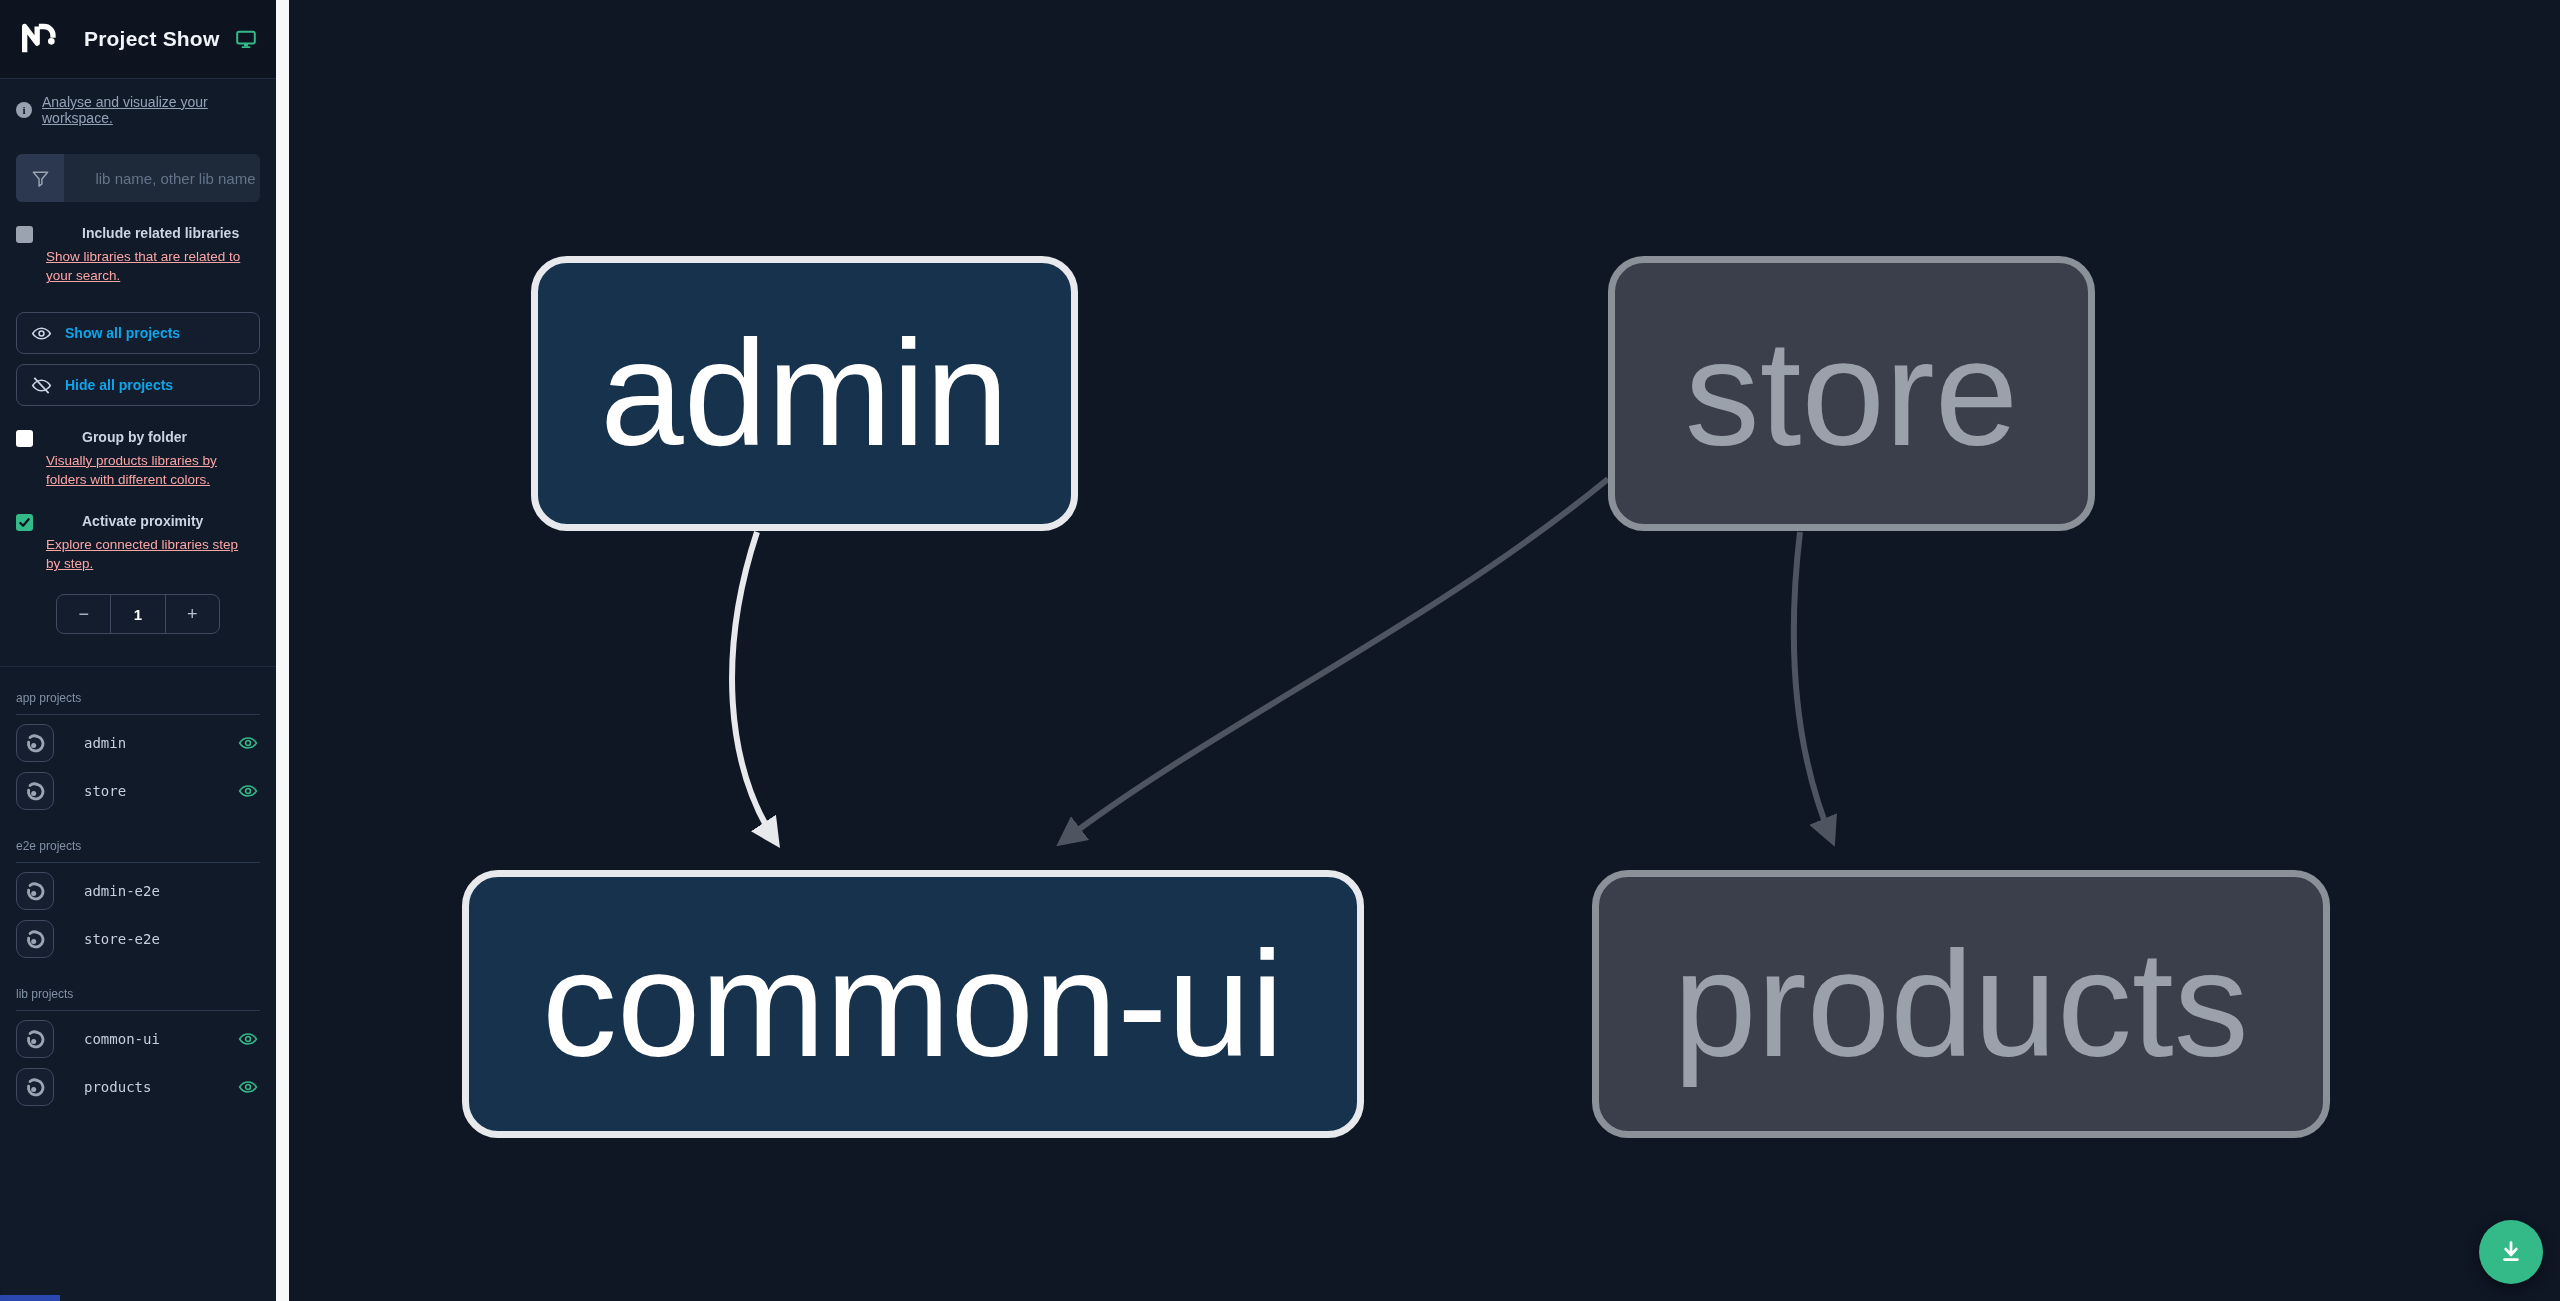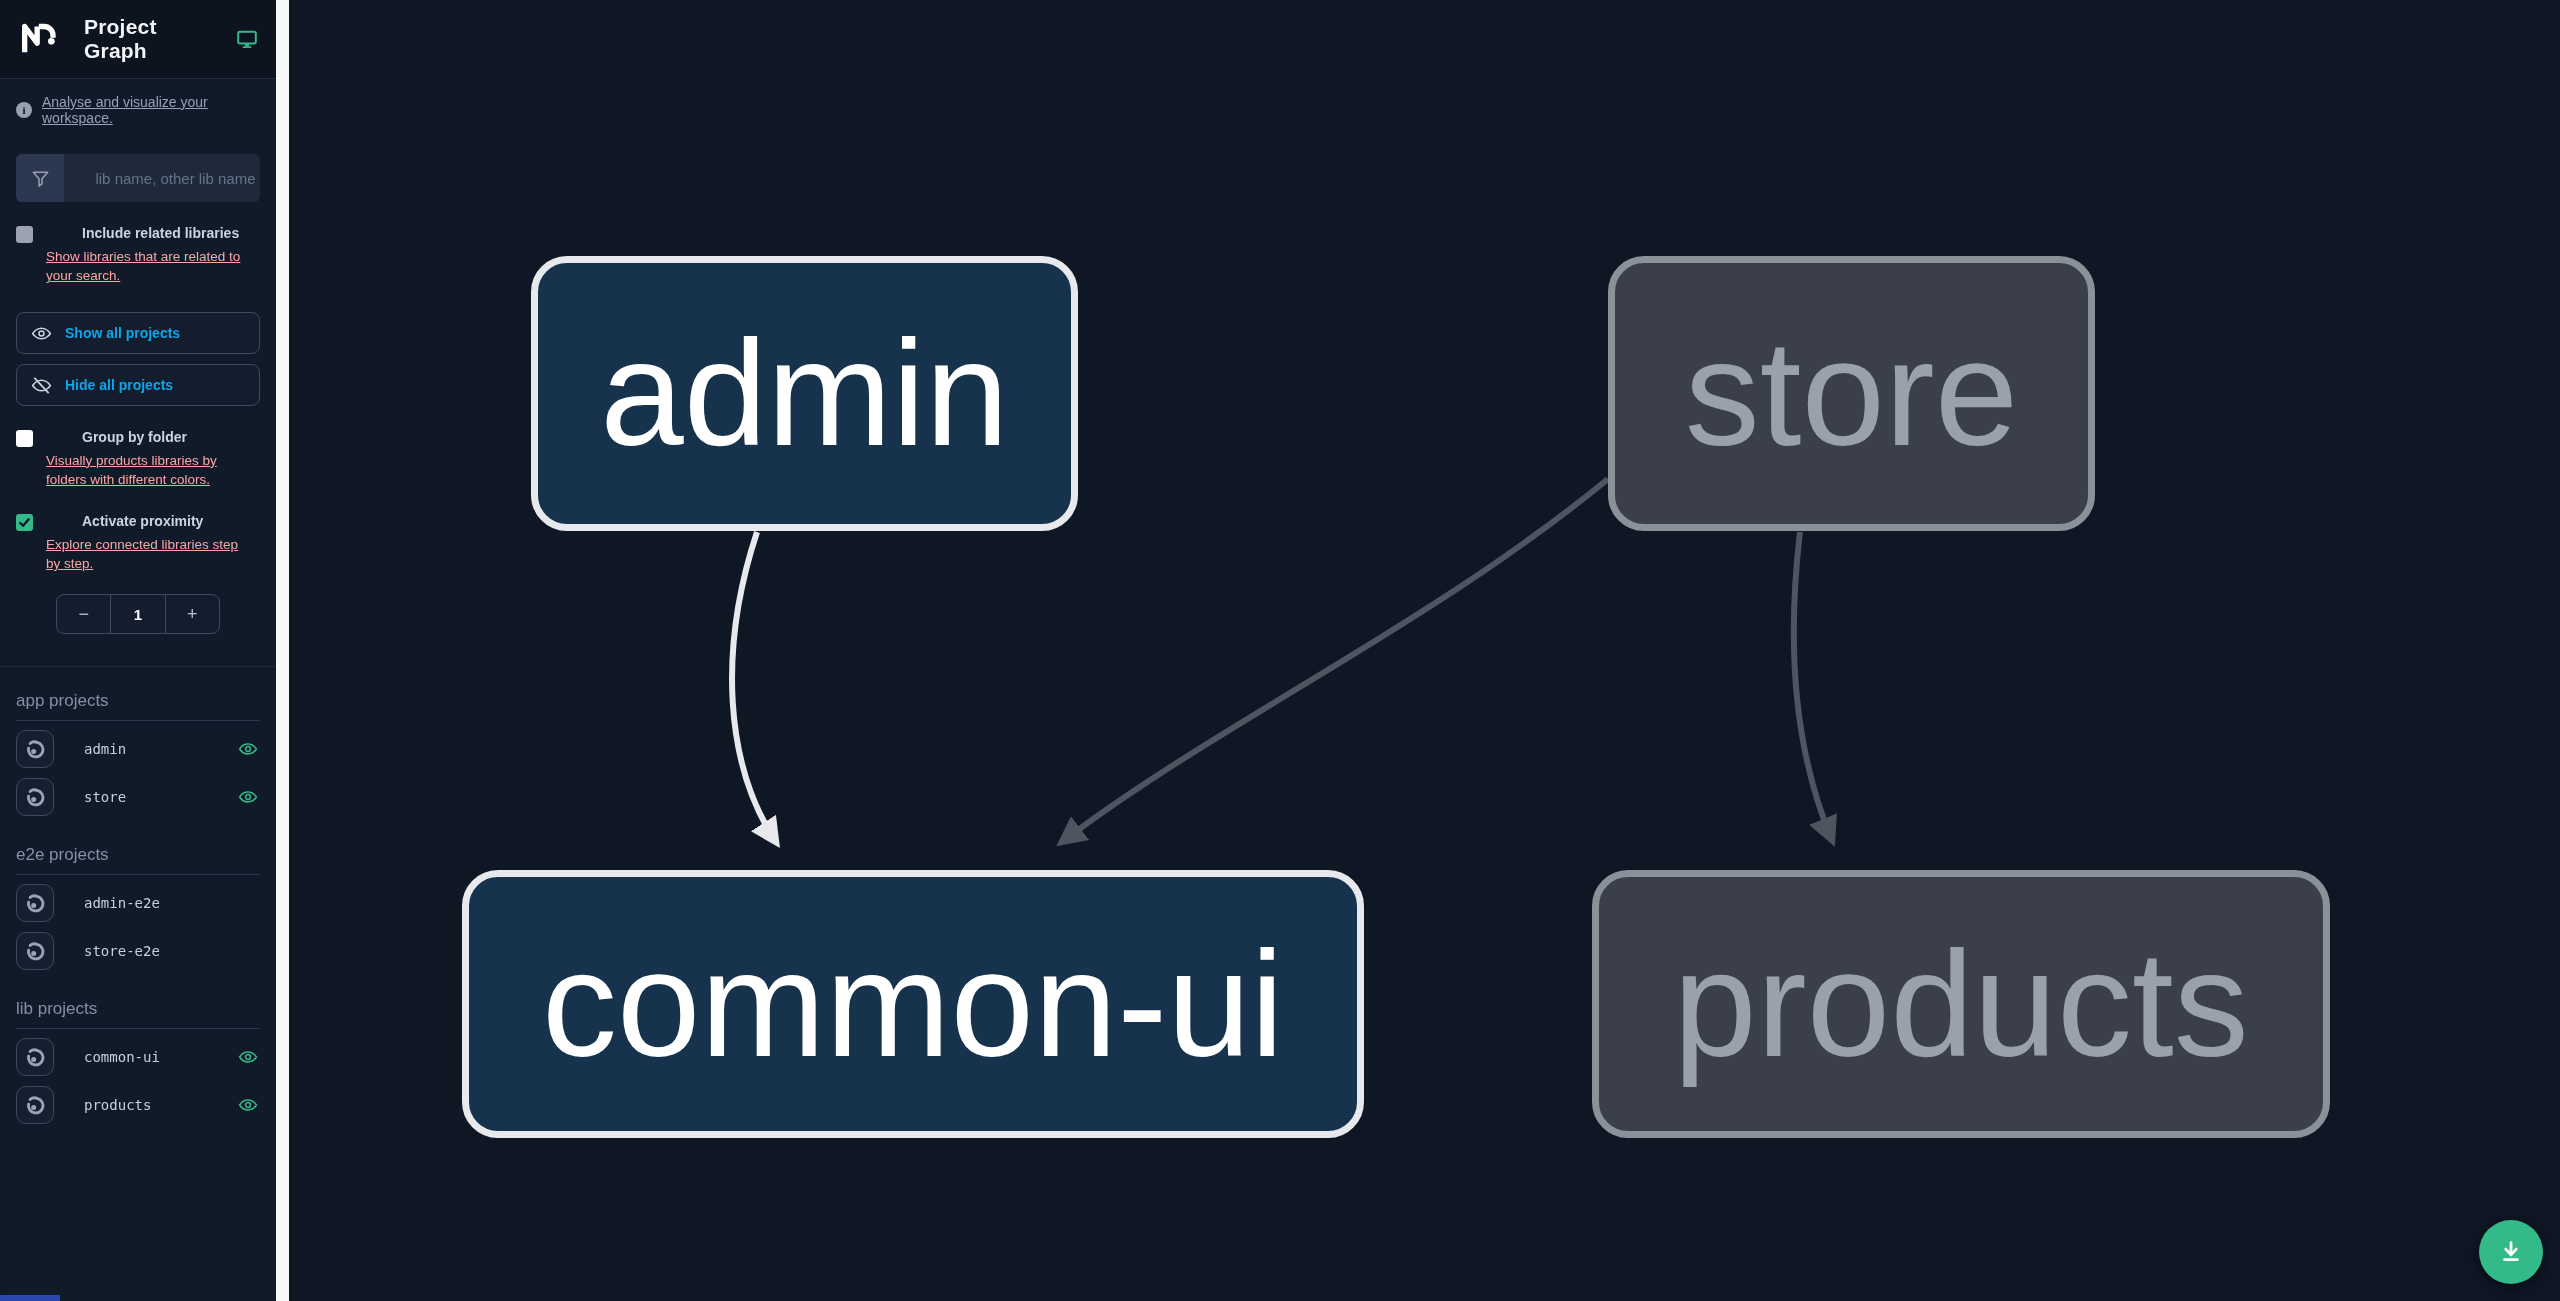--- a/index.html
+++ b/index.html
@@ -76,21 +76,21 @@
   .stepper > div { flex:1; display:flex; align-items:center; justify-content:center; }
   .step-dec, .step-inc { color:#b9c2ce; font-size:18px; cursor:pointer; }
   .step-dec { border-right:1px solid #3d4a5f; }
   .step-inc { border-left:1px solid #3d4a5f; }
   .step-val { color:#ffffff; font-size:15px; font-weight:bold; }
 
   .big-divider { border-top:1px solid #1f2b3d; margin-top:32px; }
 
   .section-heading {
     margin:28px 16px 0 16px; padding-bottom:9px; border-bottom:1px solid #2b3950;
-    font-size:17px; color:#8291a5;
+    font-size:12px; color:#8291a5;
   }
   .section-heading.first { margin-top:24px; }
 
   .proj-row { margin:7px 16px 0 16px; height:41px; display:flex; align-items:center; }
   .proj-icon-box {
     width:38px; height:38px; border:1.5px solid #3d4a5f; border-radius:10px;
     background:#161f30; display:flex; align-items:center; justify-content:center; cursor:pointer; flex:0 0 auto;
   }
   .proj-name {
     margin-left:30px; font-family:"DejaVu Sans Mono", monospace;
@@ -126,21 +126,21 @@
 <div class="sidebar">
 
   <div class="sb-header">
     <span style="display:flex;">
       <svg width="40" height="40" viewBox="0 0 24 24">
         <path d="M4 20V4.5l7.5 10V4.5" stroke="#ffffff" stroke-width="3.2" fill="none" stroke-linejoin="round"></path>
         <path d="M12.5 4.5h3.2a5.3 5.3 0 0 1 5.3 5.3v1.4" stroke="#ffffff" stroke-width="3.2" fill="none"></path>
         <circle cx="20" cy="13.4" r="2" fill="#ffffff"></circle>
       </svg>
     </span>
-    <span class="sb-title">Project Graph</span>
+    <span class="sb-title">Project Show</span>
     <span class="monitor-ic">
       <svg width="22" height="22" viewBox="0 0 20 20">
         <rect x="2" y="3.5" width="16" height="10.5" rx="1.6" fill="none" stroke="#34b989" stroke-width="1.8"></rect>
         <rect x="8.2" y="14.5" width="3.6" height="2.2" fill="#34b989"></rect>
         <rect x="6" y="16.6" width="8" height="1.6" rx="0.8" fill="#34b989"></rect>
       </svg>
     </span>
   </div>
 
   <div class="tagline">

